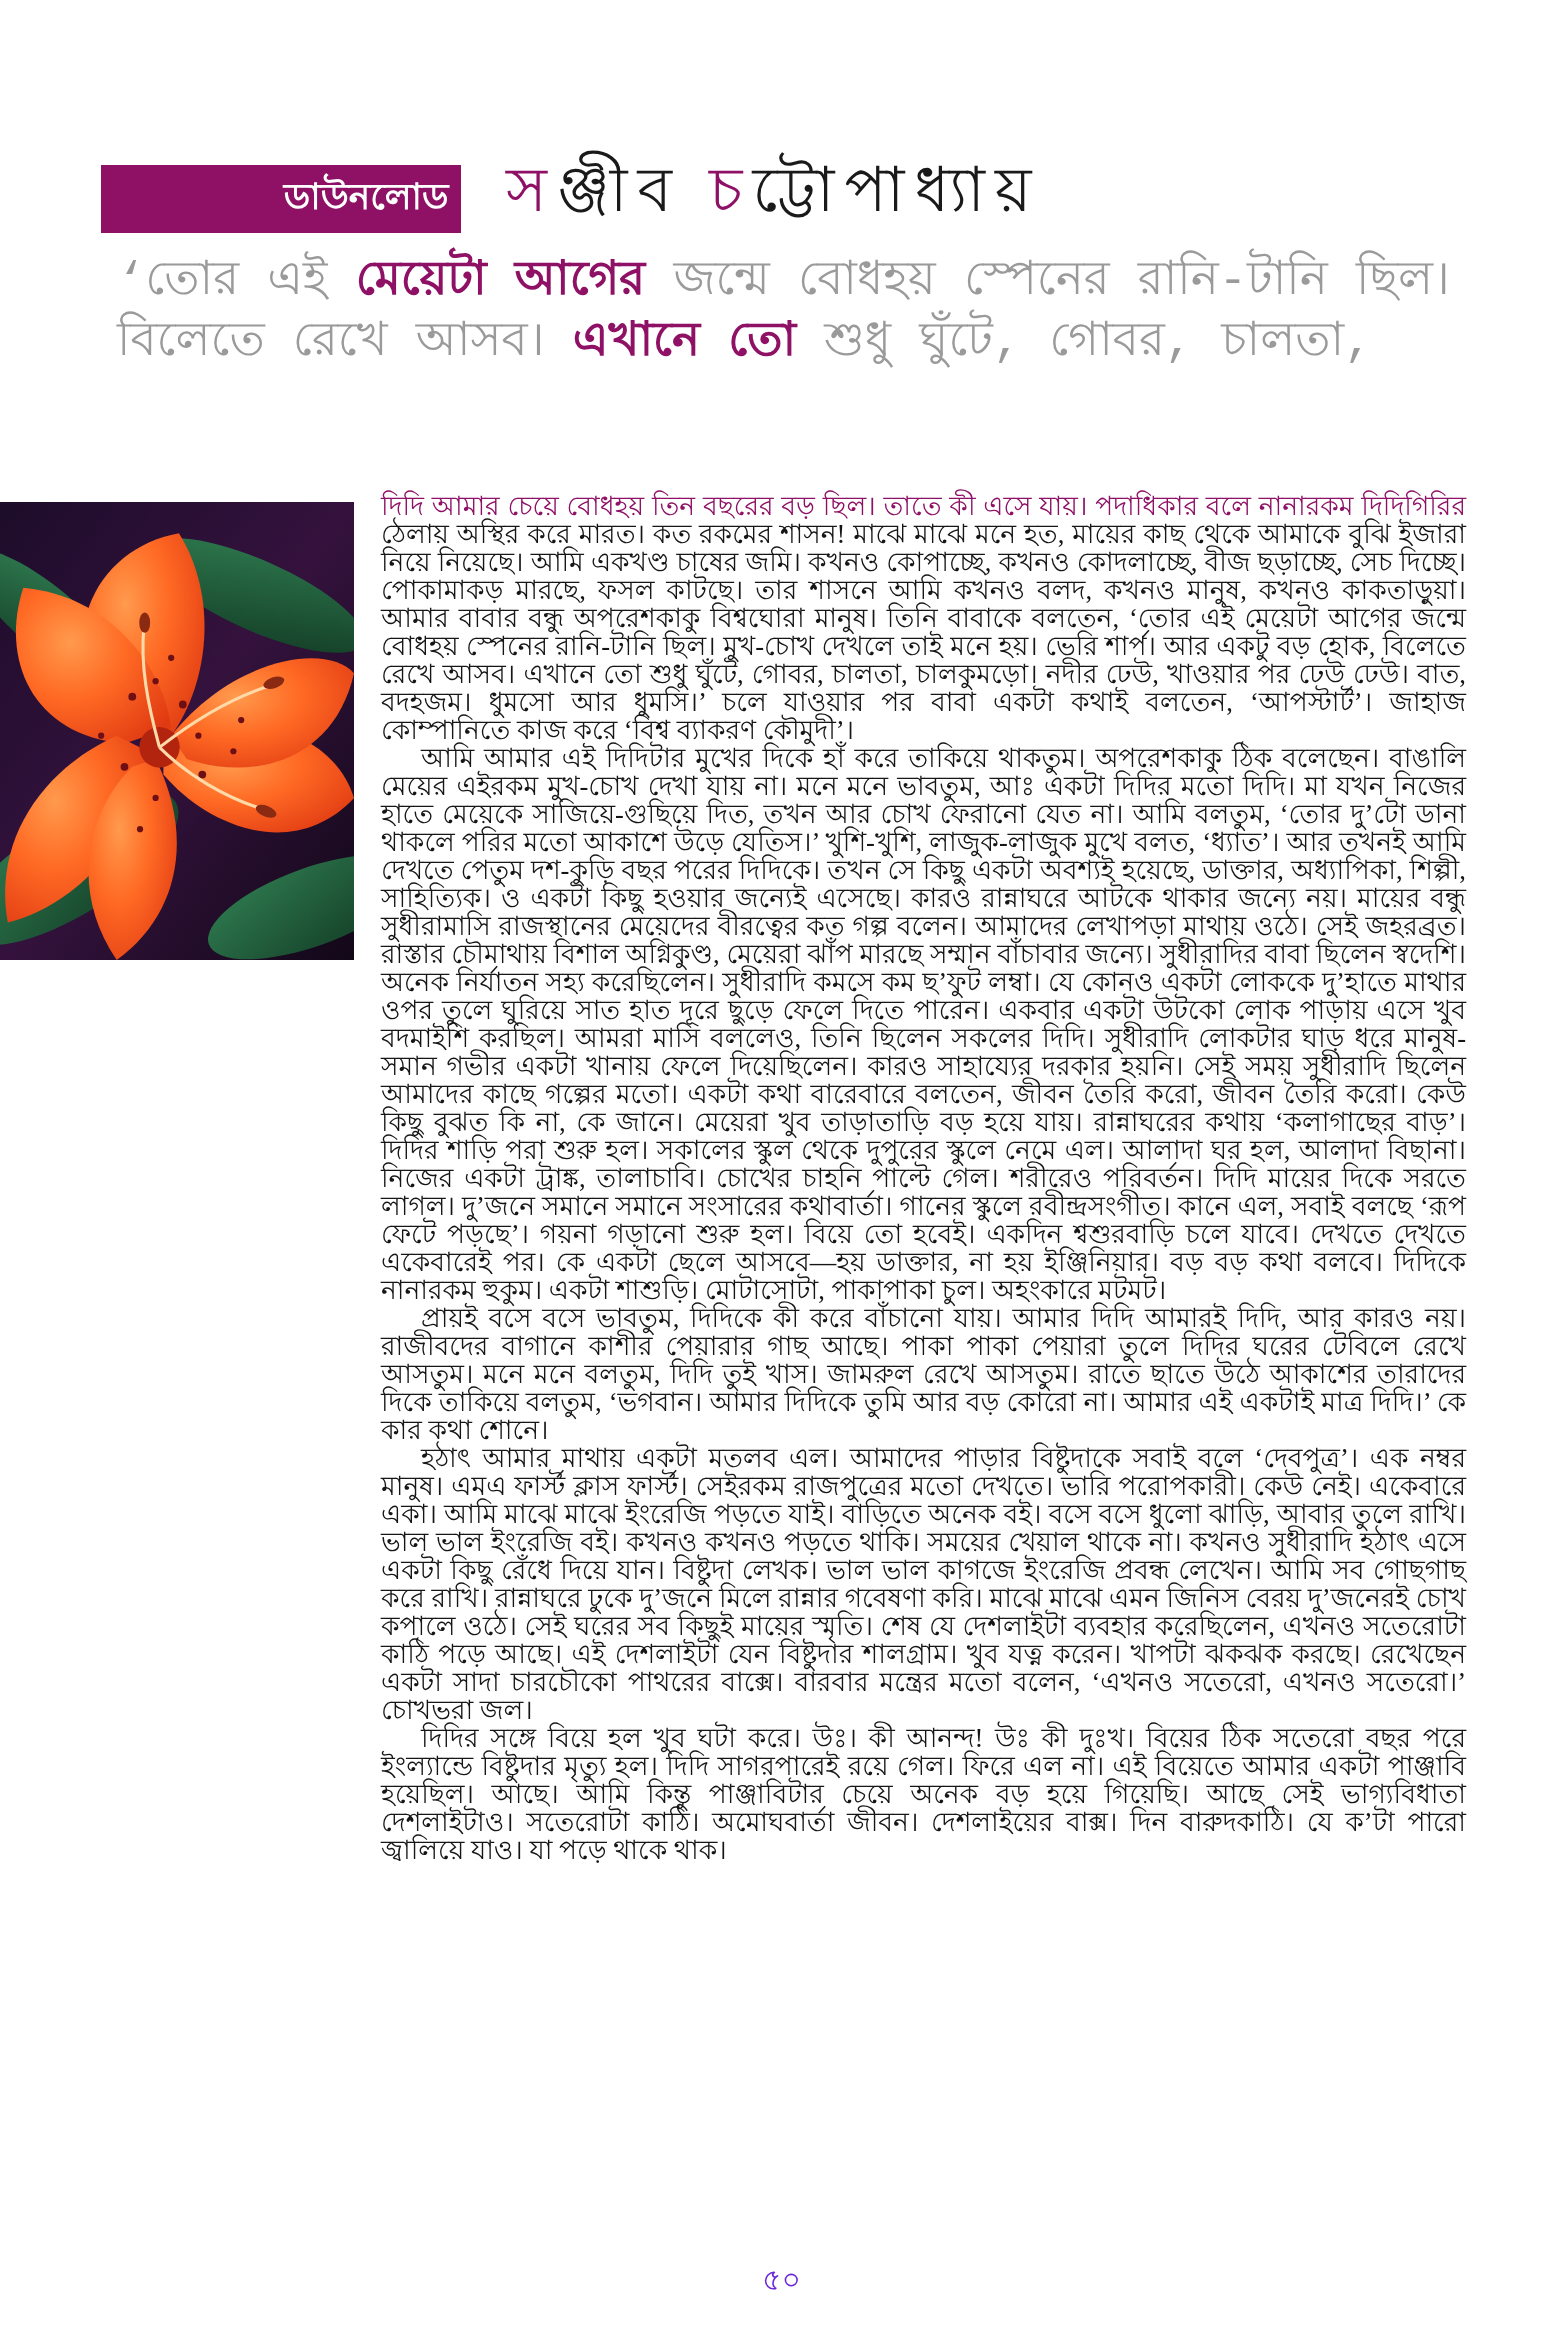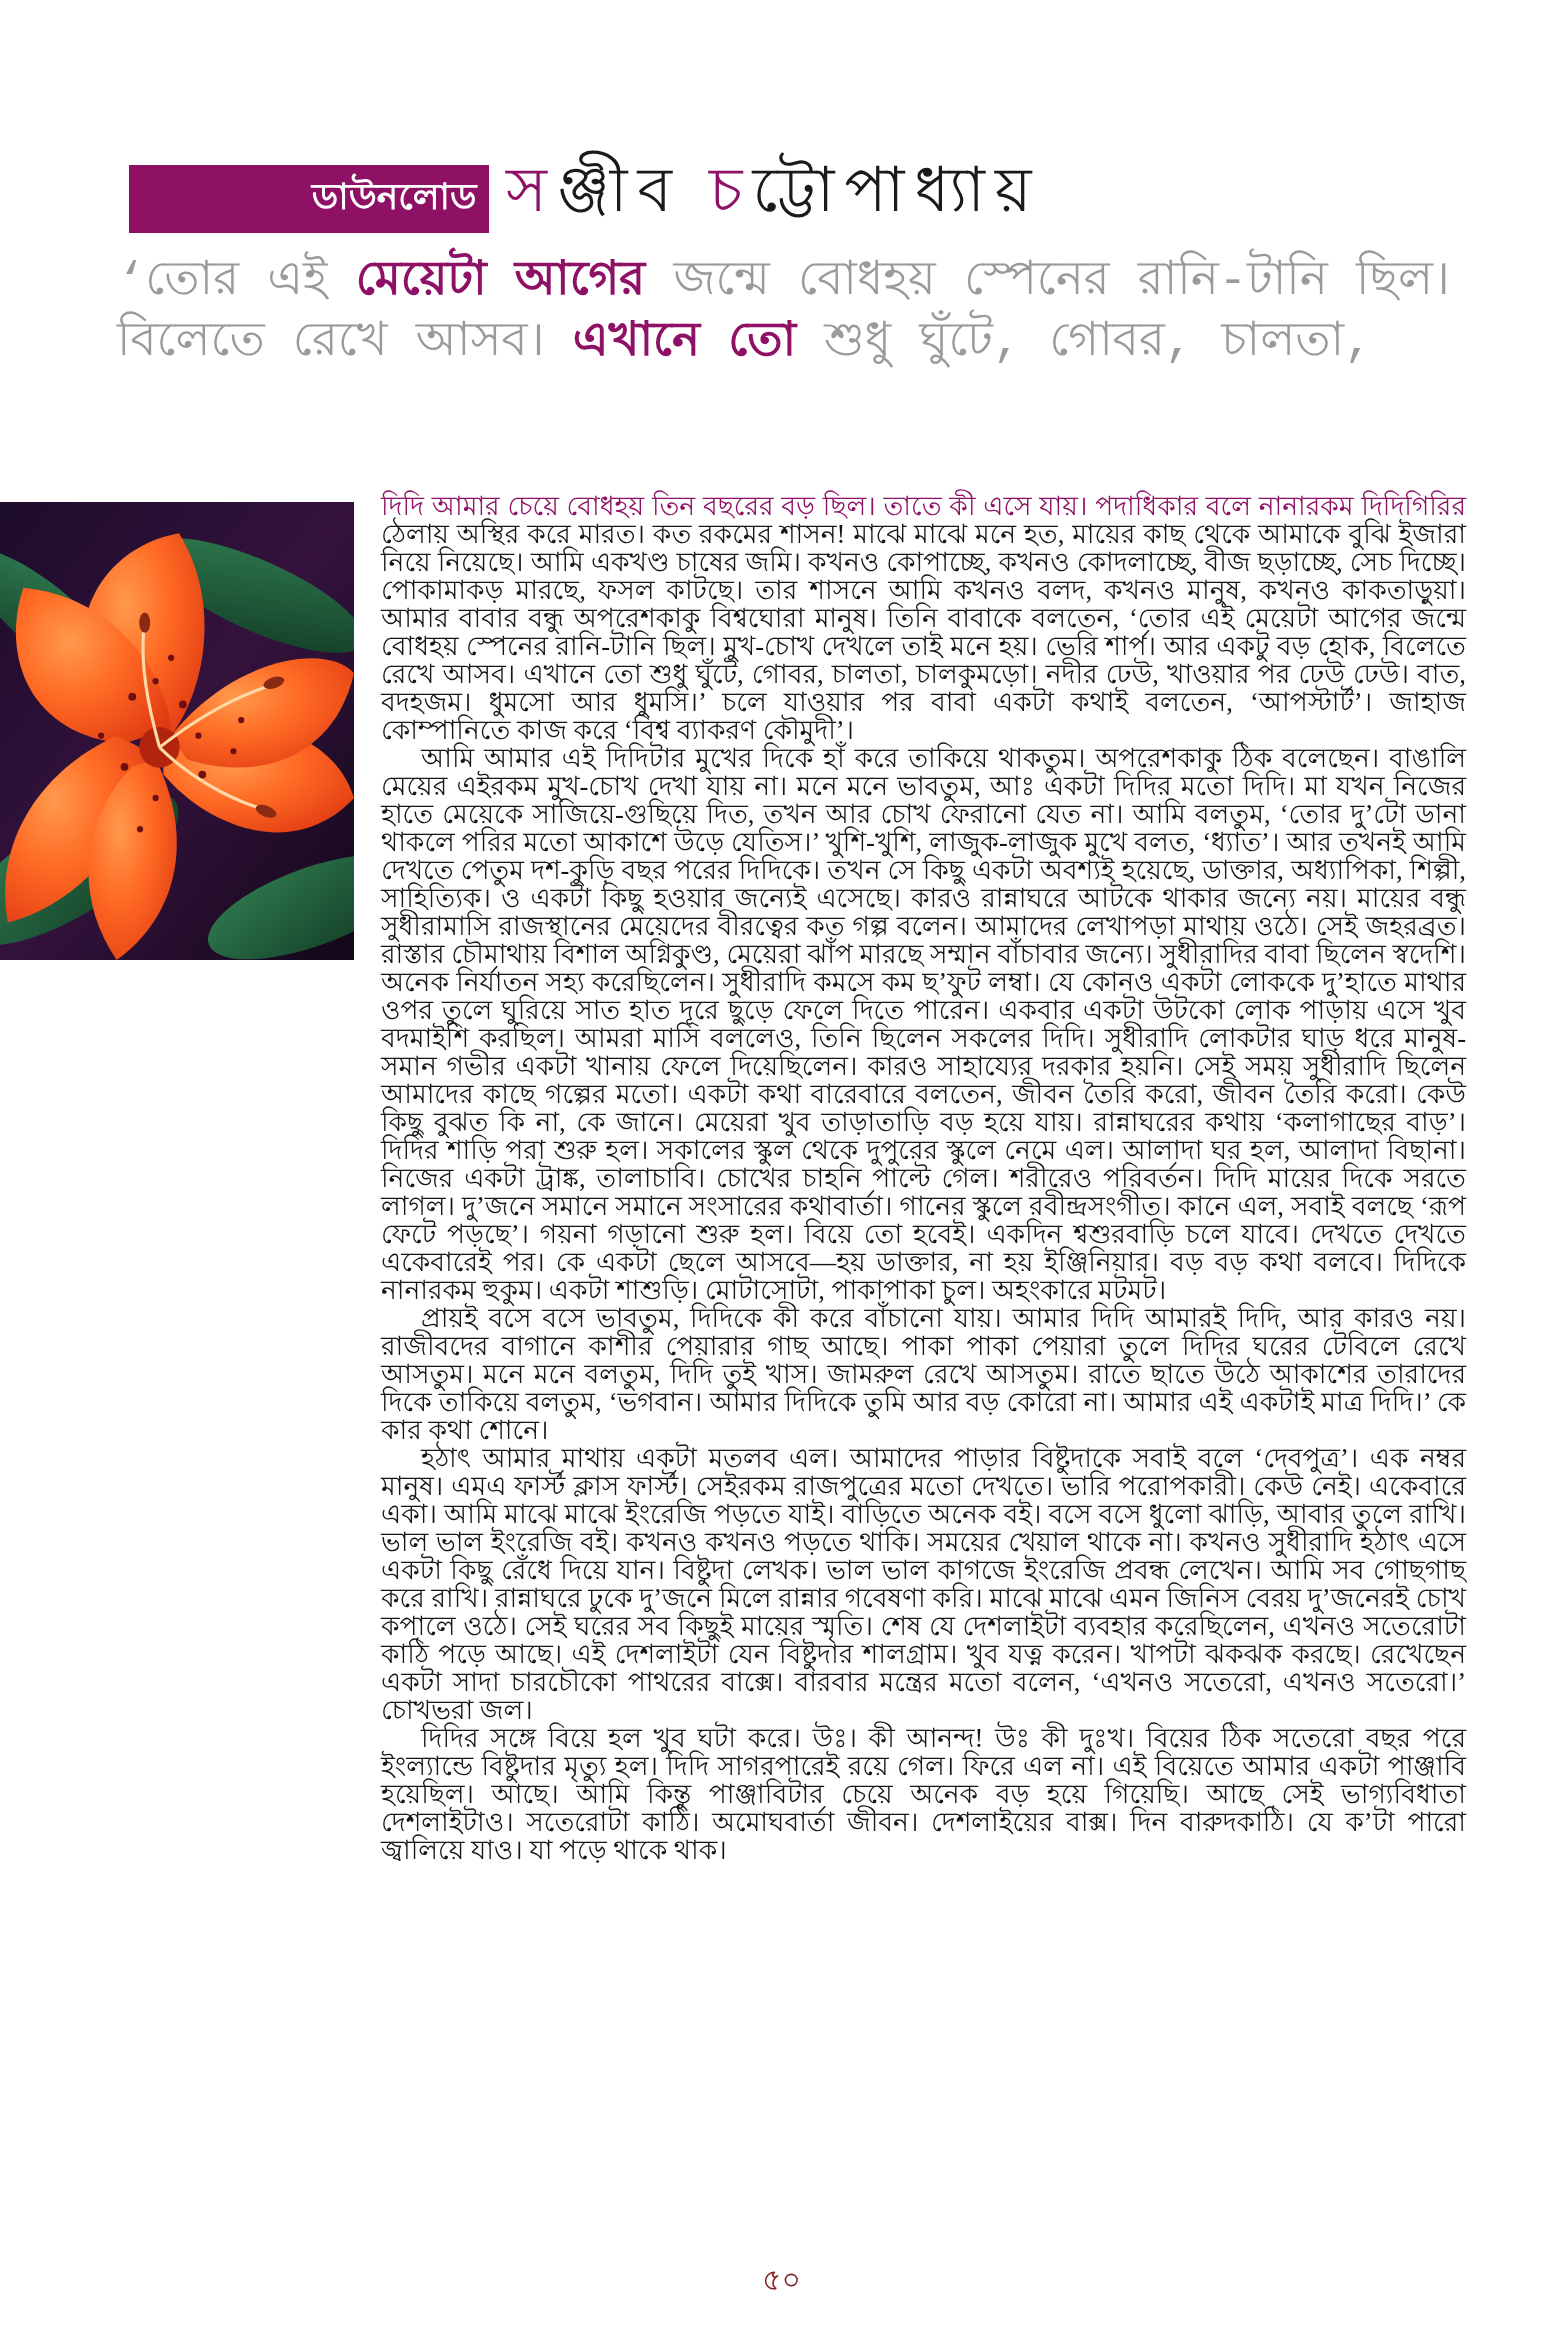--- a/index.html
+++ b/index.html
@@ -10,21 +10,21 @@
     background:#ffffff;
     font-family:"Liberation Serif","DejaVu Serif",serif;
     overflow:hidden;
   }
   
   .download-bar{
     position:absolute;left:101px;top:165px;
     width:360px;height:68px;
     background:#8E1166;
     display:flex;align-items:center;justify-content:flex-end;
-    padding-right:12.5px;box-sizing:border-box;margin-left:28px;
+    padding-right:12.5px;box-sizing:border-box;
   }
   .download-bar span{
     color:#ffffff;font-size:36px;font-weight:bold;
     font-family:"Liberation Sans","DejaVu Sans",sans-serif;
   }
   .author{
     position:absolute;left:506px;top:146px;
     font-size:62px;line-height:87px;
     letter-spacing:0.16em;
     color:#1a1a1a;white-space:nowrap;
@@ -50,21 +50,21 @@
     font-size:26.5px;line-height:28px;
     color:#151515;text-align:justify;
     font-family:"Liberation Serif","DejaVu Serif",serif;
   }
   .bodytext p{margin:0;padding:0;}
   .bodytext p.indent{text-indent:40px;}
   .bodytext p.lead::first-line{color:#8E1166;}
   
   .pagenum{
     position:absolute;left:0;top:2256px;width:1563px;
-    text-align:center;font-size:30px;color:#7f1d1d;
+    text-align:center;font-size:30px;color:#6d28d9;
     font-family:Liberation Sans, sans-serif;
   }
 </style>
 </head>
 <body>
 
 <div class="page">
 
   <div class="download-bar">
     <span>ডাউনলোড</span>

